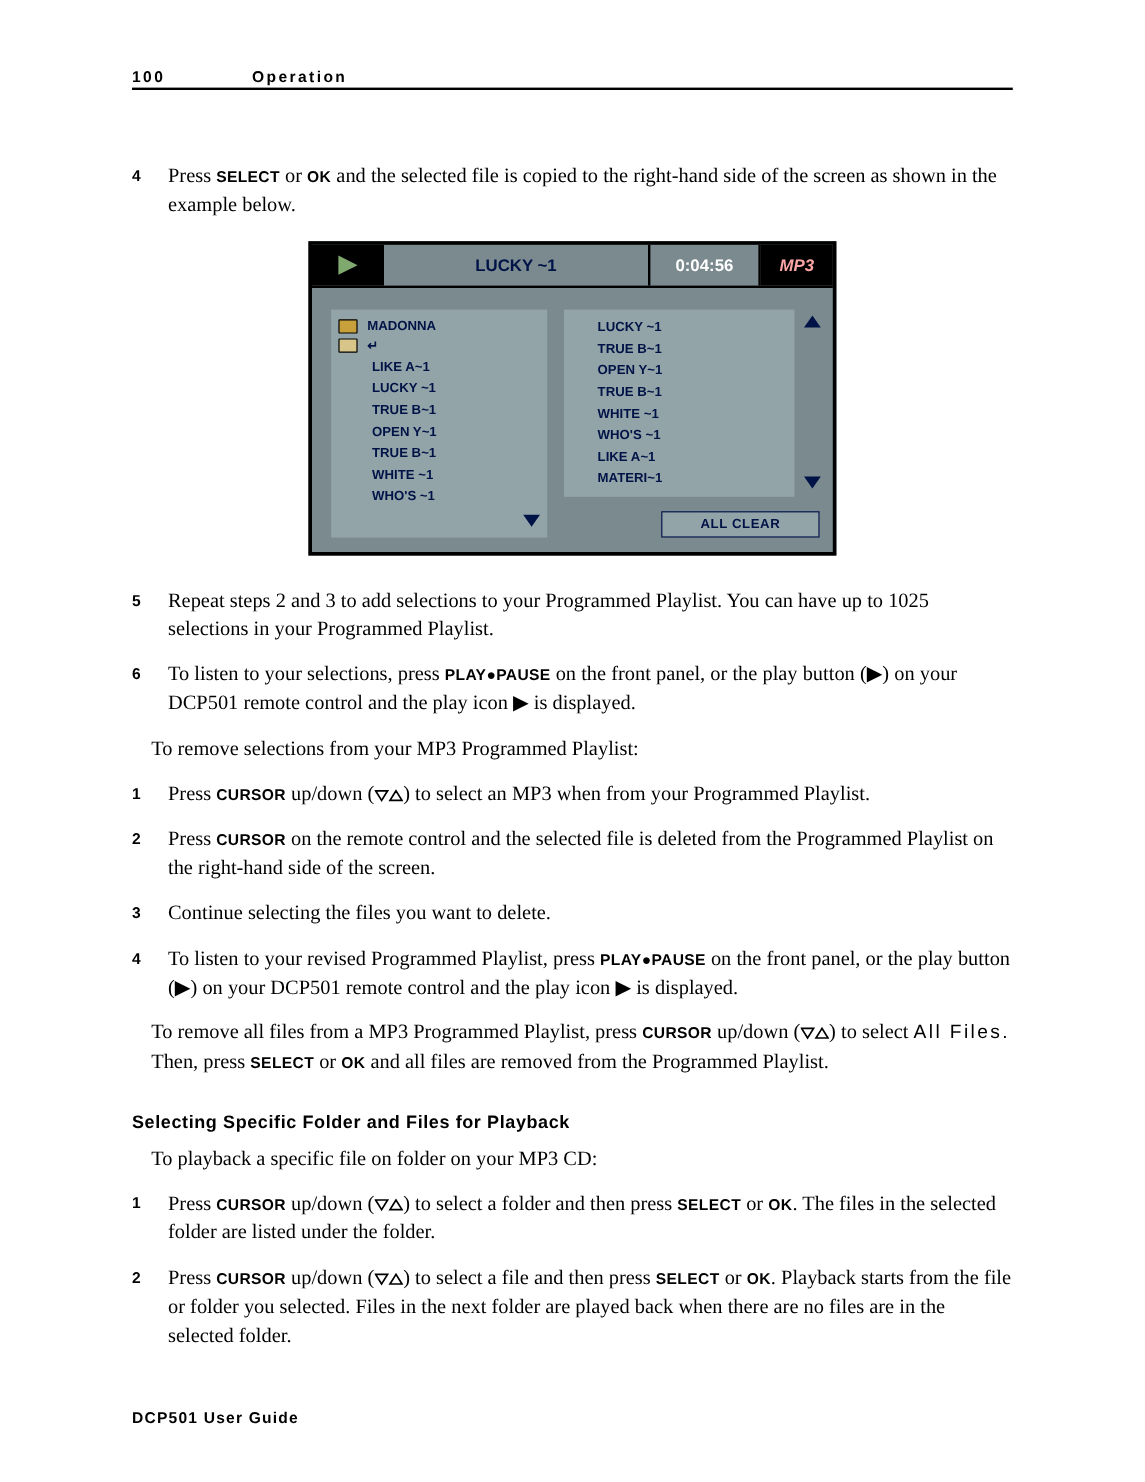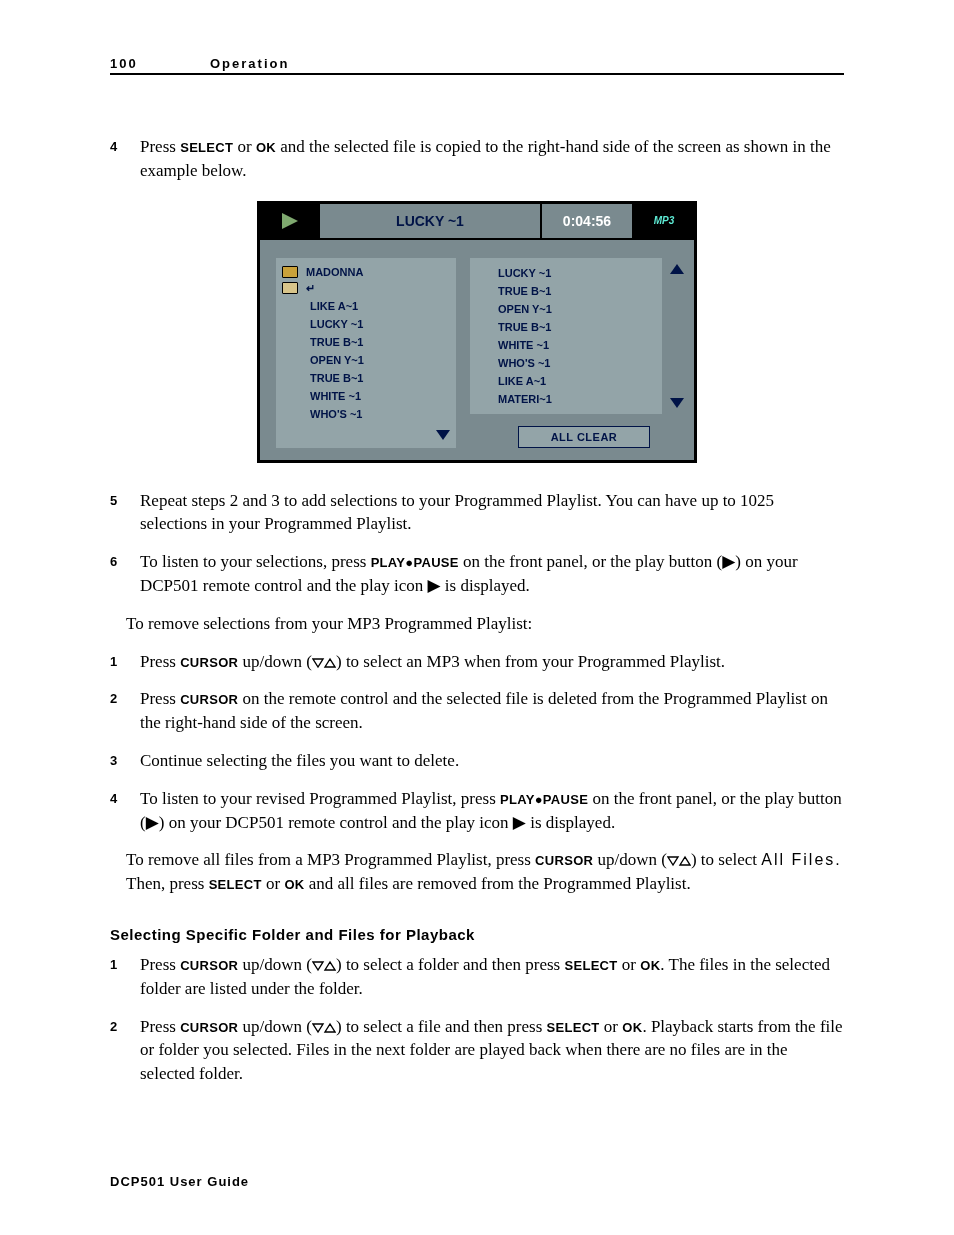--- a/index.html
+++ b/index.html
@@ -14,38 +14,38 @@
 .subhead{font-family:Arial,Helvetica,sans-serif;font-weight:bold;font-size:15px;letter-spacing:0.5px;margin:30px 0 10px 0}
 .para{font-size:17px;line-height:1.4;margin:0 0 14px 16px}
 .footer{position:absolute;left:110px;bottom:46px;font-family:Arial,Helvetica,sans-serif;font-weight:bold;font-size:13px;letter-spacing:1px}
 
 .ill-wrap{display:flex;justify-content:center;margin:18px 0 26px 0}
 .ill{width:440px;background:#7a8a8f;border:3px solid #000;box-sizing:border-box;position:relative}
 .ill-top{display:flex;align-items:stretch;height:34px;border-bottom:2px solid #000}
 .ill-play{width:60px;background:#000;display:flex;align-items:center;justify-content:center}
 .ill-title{flex:1;display:flex;align-items:center;justify-content:center;font-family:Arial,Helvetica,sans-serif;font-weight:bold;font-size:14px;color:#001347;border-right:2px solid #000}
 .ill-time{width:90px;display:flex;align-items:center;justify-content:center;font-family:Arial,Helvetica,sans-serif;font-weight:bold;font-size:14px;color:#ffffff;border-right:2px solid #000}
-.ill-mp3{width:60px;background:#000;display:flex;align-items:center;justify-content:center;color:#5eead4;font-family:Arial,Helvetica,sans-serif;font-weight:bold;font-style:italic;font-size:10px}
+.ill-mp3{width:60px;background:#000;display:flex;align-items:center;justify-content:center;color:#fca5a5;font-family:Arial,Helvetica,sans-serif;font-weight:bold;font-style:italic;font-size:14px}
 .ill-body{display:flex;padding:18px 8px 12px 16px;gap:14px}
 .pane{position:relative}
 .pane-left{width:180px;background:#93a4a8;padding:6px 6px 6px 6px;box-sizing:border-box}
 .pane-right{flex:1}
 .folder-row{display:flex;align-items:center;gap:8px;font-family:Arial,Helvetica,sans-serif;font-weight:bold;font-size:11px;color:#001347;padding:2px 0}
 .folder-ico{width:14px;height:10px;background:#c9a13a;border:1px solid #000;border-radius:1px}
 .folder-ico.open{background:#d8c58a}
 .file-row{font-family:Arial,Helvetica,sans-serif;font-weight:bold;font-size:11px;color:#001347;padding:3px 0 3px 28px}
 .tri-down{width:0;height:0;border-left:7px solid transparent;border-right:7px solid transparent;border-top:10px solid #001347;display:inline-block}
 .tri-down-hollow{width:0;height:0;border-left:7px solid transparent;border-right:7px solid transparent;border-top:10px solid #001347;display:inline-block;filter:brightness(1)}
 .tri-up-hollow{width:0;height:0;border-left:7px solid transparent;border-right:7px solid transparent;border-bottom:10px solid #001347;display:inline-block}
 .pane-left-tri{position:absolute;right:6px;bottom:4px}
 .rcol{display:flex;gap:6px}
 .rlist{flex:1;background:#93a4a8;box-sizing:border-box;padding:6px 6px 6px 6px}
 .rlist .file-row{padding-left:22px}
 .arrows{width:18px;display:flex;flex-direction:column;justify-content:space-between;align-items:center;padding:2px 0}
-.allclear{margin-top:12px;background:#93a4a8;border:1px solid #001347;text-align:center;font-family:Arial,Helvetica,sans-serif;font-weight:bold;font-size:11px;color:#001347;padding:4px 0;letter-spacing:0.5px;width:130px;margin-left:auto;margin-right:36px}
+.allclear{margin-top:12px;background:#93a4a8;border:1px solid #001347;text-align:center;font-family:Arial,Helvetica,sans-serif;font-weight:bold;font-size:11px;color:#001347;padding:4px 0;letter-spacing:0.5px;width:130px;margin-left:auto;margin-right:3px}
 .play-tri{width:0;height:0;border-top:8px solid transparent;border-bottom:8px solid transparent;border-left:16px solid #7fa96f}
 svg.caret{vertical-align:-2px}
 </style>
 </head>
 <body>
 <div class="page">
 
 <div class="hdr">
   <span class="pno">100</span>
   <span>Operation</span>
@@ -154,20 +154,21 @@
   </div>
 </div>
 
 <div class="para">
   <span>To remove all files from a MP3 Programmed Playlist, press </span><span class="sc">CURSOR</span><span> up/down (</span><svg class="caret" width="24" height="12">
         <path d="M6 10 L1 2 L11 2 Z M18 2 L13 10 L23 10 Z" fill="none" stroke="#000" stroke-width="1.4"></path>
       </svg><span>) to select </span><span class="spaced">All Files.</span><span> Then, press </span><span class="sc">SELECT</span><span> or </span><span class="sc">OK</span><span> and all files are removed from the Programmed Playlist.</span>
 </div>
 
 <div class="subhead">Selecting Specific Folder and Files for Playback</div>
+<div class="para">To playback a specific file on folder on your MP3 CD:</div>
 
 <div class="step">
   <div class="num">1</div>
   <div class="body">
     <span>Press </span><span class="sc">CURSOR</span><span> up/down (</span><svg class="caret" width="24" height="12">
           <path d="M6 10 L1 2 L11 2 Z M18 2 L13 10 L23 10 Z" fill="none" stroke="#000" stroke-width="1.4"></path>
         </svg><span>) to select a folder and then press </span><span class="sc">SELECT</span><span> or </span><span class="sc">OK</span><span>. The files in the selected folder are listed under the folder.</span>
   </div>
 </div>
 

